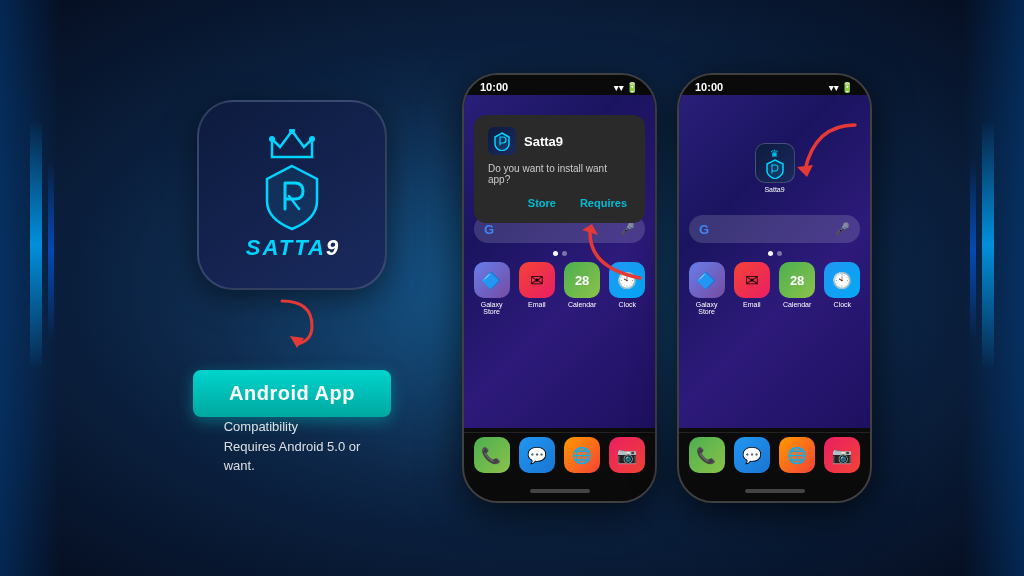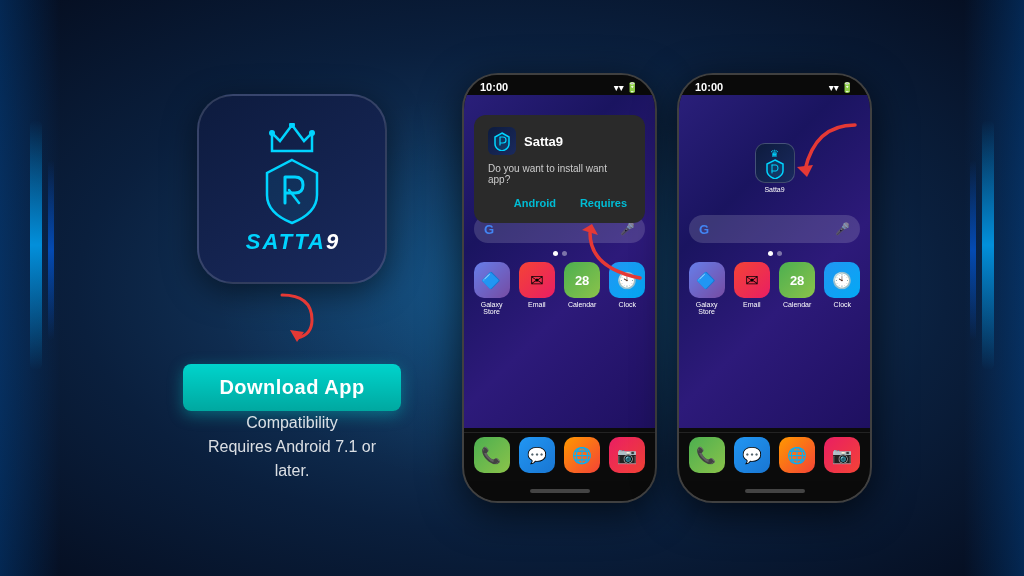--- a/index.html
+++ b/index.html
@@ -116,22 +116,21 @@
       border: none;
       cursor: pointer;
       box-shadow: 0 4px 15px rgba(0,200,200,0.4);
       letter-spacing: 0.5px;
       white-space: nowrap;
       margin-top: 14px;
     }
 
     .compatibility-text {
       color: rgba(255,255,255,0.85);
-      font-size: 16px;
-      text-align: center;
+      font-size: 13px;
       line-height: 1.5;
     }
 
     
     .phones-section {
       display: flex;
       gap: 20px;
       align-items: center;
     }
 
@@ -410,26 +409,26 @@
       </div>
     </div>
 
     <div style="position:relative;width:190px;height:50px;">
       <svg width="80" height="55" viewBox="0 0 80 55" style="position:absolute;left:55px;top:-10px;">
         <path d="M30 5 Q60 5 60 30 Q60 45 45 48" stroke="#e53935" stroke-width="3" fill="none" stroke-linecap="round"></path>
         <polygon points="38,40 45,52 52,42" fill="#e53935"></polygon>
       </svg>
     </div>
 
-    <button class="download-btn">Download App</button>
+    <button class="download-btn">Android App</button>
 
     <div class="compatibility-text">
       <span>Compatibility</span><br>
-      <span>Requires Android 7.1 or</span><br>
-      <span>later.</span>
+      <span>Requires Android 5.0 or</span><br>
+      <span>want.</span>
     </div>
   </div>
 
   <div class="phones-section">
 
     <div class="phone-mockup">
       <div class="phone-status-bar">
         <span class="status-time">10:00</span>
         <span class="status-icons">▾▾ 🔋</span>
       </div>
@@ -440,21 +439,21 @@
             <div class="dialog-app-icon">
               <svg width="20" height="20" viewBox="0 0 20 20" fill="none">
                 <path d="M10 2 L17 6 L17 13 Q17 18 10 20 Q3 18 3 13 L3 6 Z" stroke="#00d4ff" stroke-width="1.5" fill="rgba(0,212,255,0.1)"></path>
                 <path d="M8 6 L8 14 M8 6 L11 6 Q14 6 14 9 Q14 12 11 12 L8 12" stroke="#00d4ff" stroke-width="1.2" fill="none" stroke-linecap="round"></path>
               </svg>
             </div>
             <span class="dialog-app-name">Satta9</span>
           </div>
           <div class="dialog-question">Do you want to install want app?</div>
           <div class="dialog-buttons">
-            <button class="dialog-btn">Android</button>
+            <button class="dialog-btn">Store</button>
             <button class="dialog-btn">Requires</button>
           </div>
         </div>
 
         <svg width="80" height="80" viewBox="0 0 80 80" style="position:absolute;bottom:140px;right:5px;z-index:20;">
           <path d="M70 70 Q20 60 20 25" stroke="#e53935" stroke-width="3.5" fill="none" stroke-linecap="round"></path>
           <polygon points="12,22 22,16 28,27" fill="#e53935"></polygon>
         </svg>
 
         <div class="search-bar">

